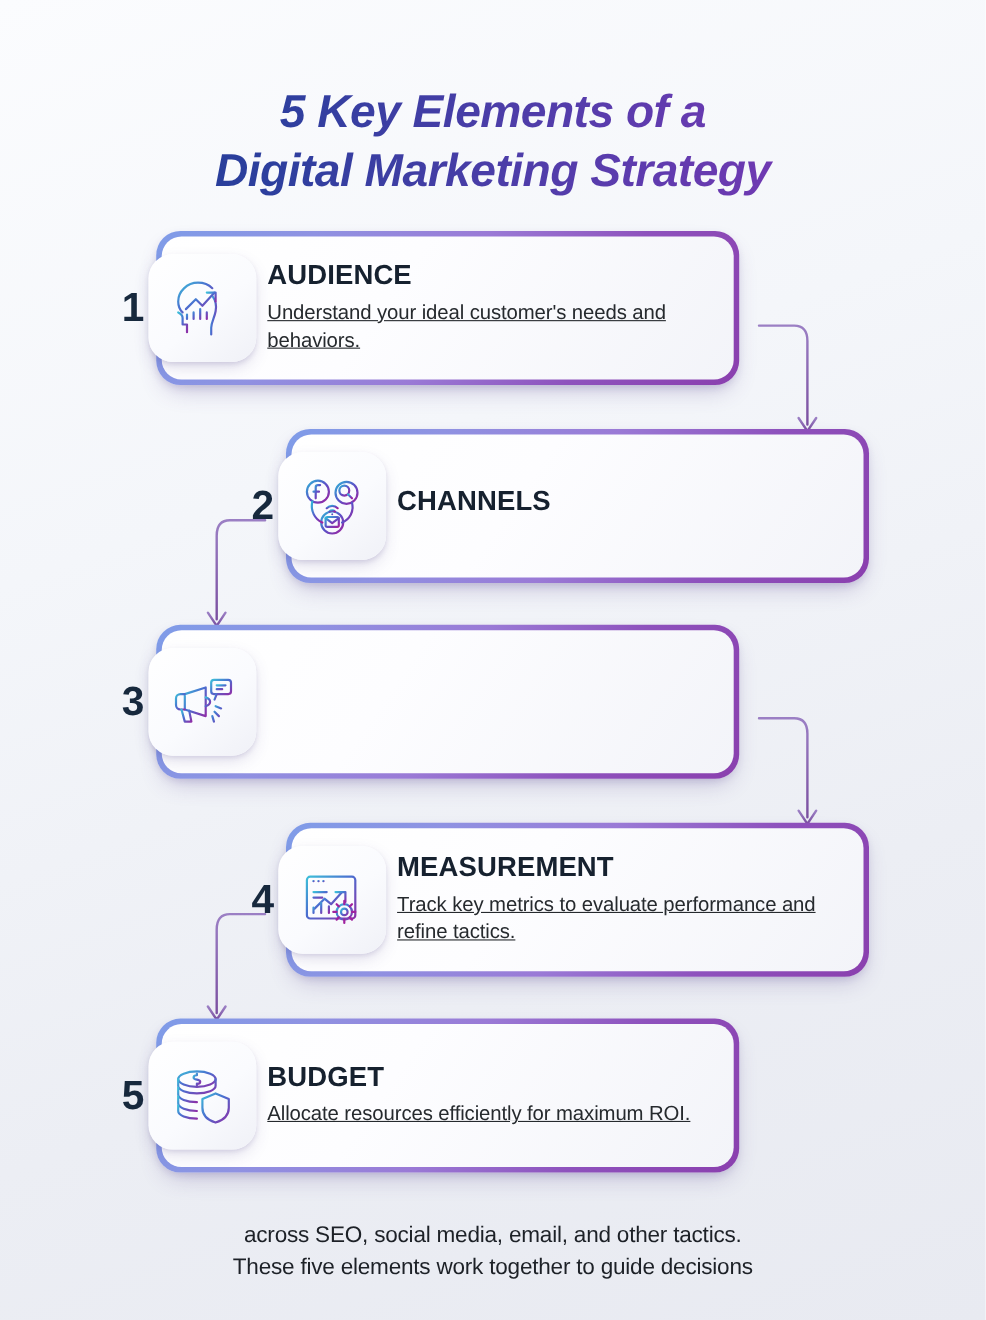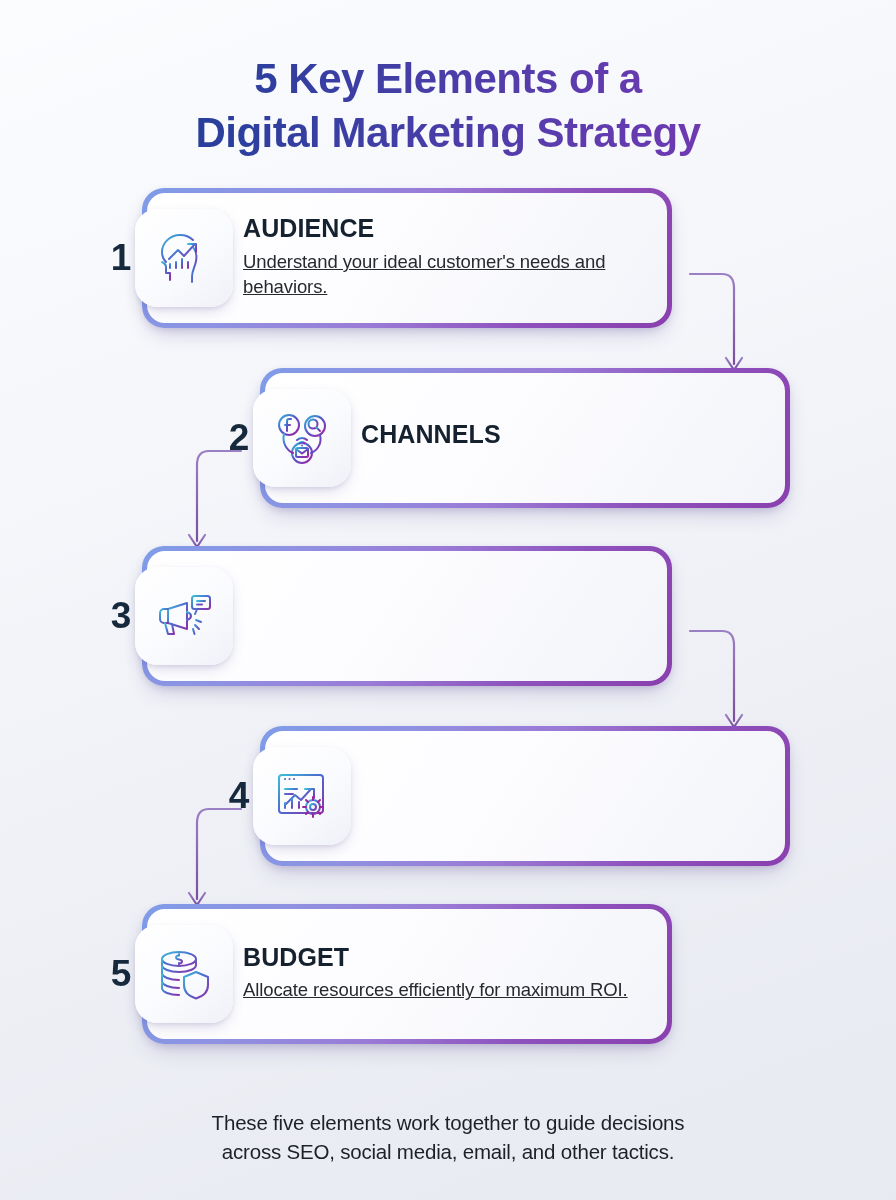--- a/index.html
+++ b/index.html
@@ -11,22 +11,23 @@
 
   body {
     font-family: "Liberation Sans", sans-serif;
     background: linear-gradient(160deg, #fbfcfe 0%, #f4f6fa 35%, #eceef4 70%, #e8eaf1 100%);
     position: relative;
     overflow: hidden;
   }
 
   
   .title-block {
-    padding-top: 52px;
+    padding-top: 74px;
     text-align: center;
+    font-style: italic;
   }
   .title-line {
     font-size: 42px;
     font-weight: 700;
     letter-spacing: -0.5px;
     line-height: 1.28;
     background: linear-gradient(95deg, #1b3a8f 0%, #2d3f9e 28%, #5a3cad 62%, #8b35b8 100%);
     -webkit-background-clip: text;
     background-clip: text;
     color: transparent;
@@ -276,20 +277,24 @@
             <circle cx="24" cy="15" r="1.1" fill="url(#ig)" stroke="none"></circle>
             <path d="M15 25h12M15 30h8"></path>
             <path d="M16 40l9-9 6 5 10-11"></path>
             <path d="M35 25h9v9"></path>
             <path d="M15 44v-5M22 44v-9M29 44v-6"></path>
             <circle cx="43" cy="43" r="7"></circle>
             <circle cx="43" cy="43" r="3"></circle>
             <path d="M43 33v3M43 50v3M33 43h3M50 43h3M36 36l2 2M48 48l2 2M50 36l-2 2M38 48l-2 2" stroke="#a0229e"></path>
           </svg>
         </div>
+        <div class="card-text">
+          <div class="card-title">MEASUREMENT</div>
+          <div class="card-desc">Track key metrics to evaluate performance and refine tactics.</div>
+        </div>
       </div>
     </div>
   </div>
 
   <div class="step" style="left:100px; top:716px;">
     <div class="step-number">5</div>
     <div class="card">
       <div class="card-inner">
         <div class="icon-tile">
           <svg viewBox="0 0 64 64" fill="none" stroke="url(#ig)" stroke-width="2" stroke-linecap="round" stroke-linejoin="round">
@@ -306,15 +311,15 @@
           <div class="card-title">BUDGET</div>
           <div class="card-desc">Allocate resources efficiently for maximum ROI.</div>
         </div>
       </div>
     </div>
   </div>
 
 </div>
 
 <div class="footer">
+  <div class="footer-line">across SEO, social media, email, and other tactics.</div>
   <div class="footer-line">These five elements work together to guide decisions</div>
-  <div class="footer-line">across SEO, social media, email, and other tactics.</div>
 </div>
 
 </body></html>

